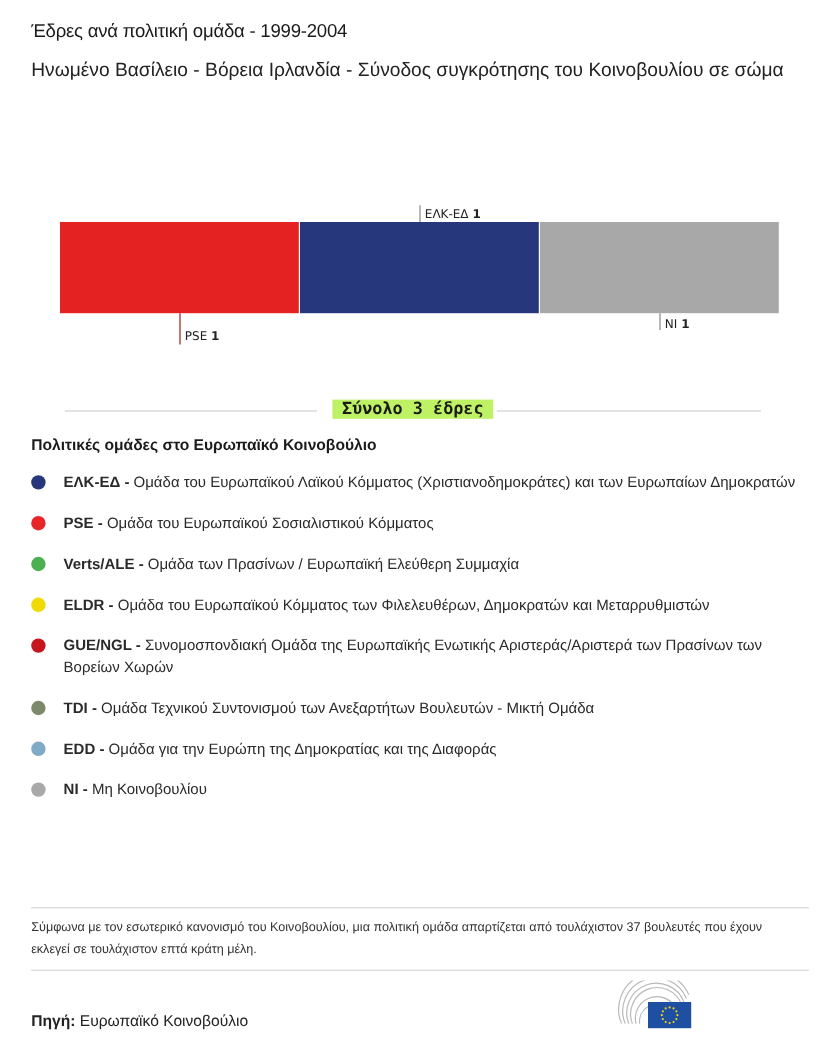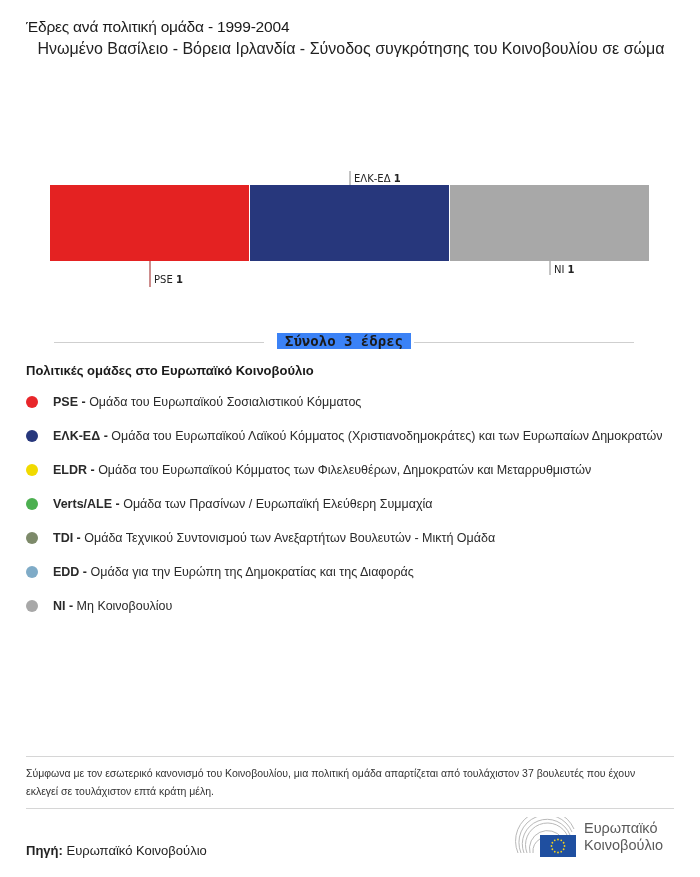--- a/index.html
+++ b/index.html
@@ -1,26 +1,26 @@
 <!DOCTYPE html>
 <html><head>
 <meta charset="utf-8">
 <style>
   html, body { margin: 0; padding: 0; background: #ffffff; }
   body { width: 700px; height: 877px; position: relative; overflow: hidden;
          font-family: "Liberation Sans", sans-serif; color: #1a1a1a; }
   .title { position: absolute; left: 26px; top: 18px; font-size: 15.5px; font-weight: normal; letter-spacing: -0.2px; }
-  .subtitle { position: absolute; left: 26px; top: 38px; width: 650px; font-size: 16px; line-height: 22px; color: #222; text-align: center; }
+  .subtitle { position: absolute; left: 26px; top: 48px; width: 650px; font-size: 16px; line-height: 22px; color: #222; }
   #chart { position: absolute; left: 0; top: 160px; }
   .chart-label { font-family: "DejaVu Sans", sans-serif; font-size: 10px; fill: #222; }
   .total-wrap { position: absolute; left: 54px; top: 332px; width: 580px; height: 20px; }
   .total-line { position: absolute; top: 10px; height: 1px; background: #cfcfcf; }
   .total-text { position: absolute; left: 0; right: 0; top: 1px; text-align: center;
                 font-family: "DejaVu Sans Mono", monospace; font-size: 14px; font-weight: bold; }
-  .total-text span { background: #3b82f6; padding: 0 8px; }
+  .total-text span { background: #bef264; padding: 0 8px; }
   .legend-title { position: absolute; left: 26px; top: 363px; font-size: 13px; font-weight: bold; }
   .legend { position: absolute; left: 26px; top: 393px; width: 650px; }
   .legend-item { position: relative; padding-left: 27px; font-size: 12.5px; line-height: 18px; margin-bottom: 16px; color: #2a2a2a; }
   .legend-item .dot { position: absolute; left: 0; top: 3px; width: 12px; height: 12px; border-radius: 50%; }
   .legend-item .abbr { font-weight: bold; }
   .divider { position: absolute; left: 26px; width: 648px; height: 1px; background: #d6d6d6; }
   .note { position: absolute; left: 26px; top: 764px; width: 640px; font-size: 10.5px; line-height: 18px; color: #333; }
   .source { position: absolute; left: 26px; top: 843px; font-size: 13px; color: #222; }
   .source b { font-weight: bold; text-align: center; }
   .logo { position: absolute; left: 512px; top: 817px; width: 170px; height: 44px; }
@@ -45,24 +45,25 @@
   </svg>
 
 <div class="total-wrap">
   <div class="total-line" style="left:0;width:210px;"></div>
   <div class="total-line" style="right:0;width:220px;"></div>
   <div class="total-text"><span>Σύνολο 3 έδρες</span></div>
 </div>
 
 <div class="legend-title">Πολιτικές ομάδες στο Ευρωπαϊκό Κοινοβούλιο</div>
 <div class="legend" id="legend">
+    <div class="legend-item"><span class="dot" style="background: rgb(39, 55, 124);"></span><span class="abbr">ΕΛΚ-ΕΔ -</span><span> Ομάδα του Ευρωπαϊκού Λαϊκού Κόμματος (Χριστιανοδημοκράτες) και των Ευρωπαίων Δημοκρατών</span></div>
     <div class="legend-item"><span class="dot" style="background: rgb(232, 38, 42);"></span><span class="abbr">PSE -</span><span> Ομάδα του Ευρωπαϊκού Σοσιαλιστικού Κόμματος</span></div>
-    <div class="legend-item"><span class="dot" style="background: rgb(39, 55, 124);"></span><span class="abbr">ΕΛΚ-ΕΔ -</span><span> Ομάδα του Ευρωπαϊκού Λαϊκού Κόμματος (Χριστιανοδημοκράτες) και των Ευρωπαίων Δημοκρατών</span></div>
+    <div class="legend-item"><span class="dot" style="background: rgb(76, 175, 80);"></span><span class="abbr">Verts/ALE -</span><span> Ομάδα των Πρασίνων / Ευρωπαϊκή Ελεύθερη Συμμαχία</span></div>
     <div class="legend-item"><span class="dot" style="background: rgb(241, 218, 0);"></span><span class="abbr">ELDR -</span><span> Ομάδα του Ευρωπαϊκού Κόμματος των Φιλελευθέρων, Δημοκρατών και Μεταρρυθμιστών</span></div>
-    <div class="legend-item"><span class="dot" style="background: rgb(76, 175, 80);"></span><span class="abbr">Verts/ALE -</span><span> Ομάδα των Πρασίνων / Ευρωπαϊκή Ελεύθερη Συμμαχία</span></div>
+    <div class="legend-item"><span class="dot" style="background: rgb(196, 22, 28);"></span><span class="abbr">GUE/NGL -</span><span> Συνομοσπονδιακή Ομάδα της Ευρωπαϊκής Ενωτικής Αριστεράς/Αριστερά των Πρασίνων των Βορείων Χωρών</span></div>
     <div class="legend-item"><span class="dot" style="background: rgb(125, 138, 106);"></span><span class="abbr">TDI -</span><span> Ομάδα Τεχνικού Συντονισμού των Ανεξαρτήτων Βουλευτών - Μικτή Ομάδα</span></div>
     <div class="legend-item"><span class="dot" style="background: rgb(127, 171, 199);"></span><span class="abbr">EDD -</span><span> Ομάδα για την Ευρώπη της Δημοκρατίας και της Διαφοράς</span></div>
     <div class="legend-item"><span class="dot" style="background: rgb(168, 168, 168);"></span><span class="abbr">NI -</span><span> Μη Κοινοβουλίου</span></div>
   </div>
 
 <div class="divider" style="top:756px;"></div>
 <div class="note">Σύμφωνα με τον εσωτερικό κανονισμό του Κοινοβουλίου, μια πολιτική ομάδα απαρτίζεται από τουλάχιστον 37 βουλευτές που έχουν εκλεγεί σε τουλάχιστον επτά κράτη μέλη.</div>
 <div class="divider" style="top:808px;"></div>
 
 <div class="source"><b>Πηγή:</b><span> Ευρωπαϊκό Κοινοβούλιο</span></div>
@@ -86,17 +87,13 @@
         <circle cx="42.75" cy="34.62916512459885" r="0.9"></circle>
         <circle cx="40.37083487540115" cy="32.25" r="0.9"></circle>
         <circle cx="39.5" cy="29" r="0.9"></circle>
         <circle cx="40.37083487540115" cy="25.75" r="0.9"></circle>
         <circle cx="42.75" cy="23.37083487540115" r="0.9"></circle>
         <circle cx="46" cy="22.5" r="0.9"></circle>
         <circle cx="49.25" cy="23.37083487540115" r="0.9"></circle>
         <circle cx="51.62916512459885" cy="25.749999999999996" r="0.9"></circle>
       </g>
   </svg>
-  <div class="logo-text">
-    <div>Ευρωπαϊκό</div>
-    <div>Κοινοβούλιο</div>
-  </div>
 </div>
 
 </body></html>

